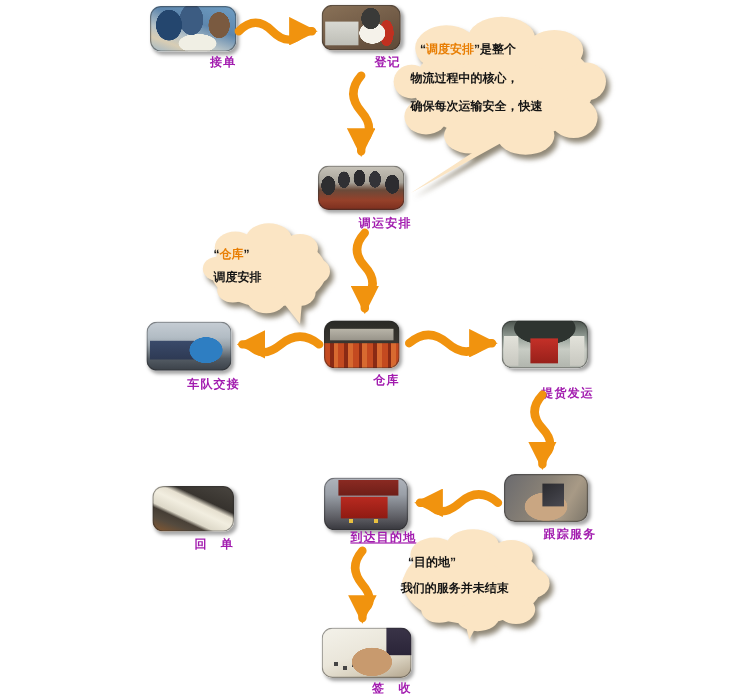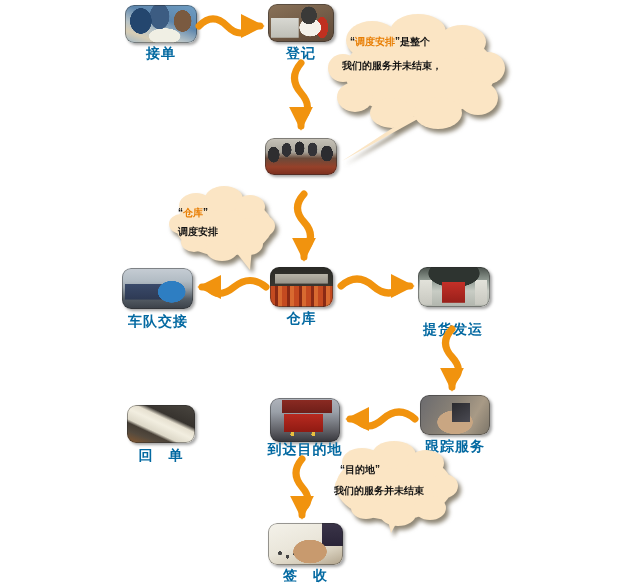--- a/index.html
+++ b/index.html
@@ -70,22 +70,22 @@
   .p-sign{left:268px;top:523px;width:75px;height:42px;
     background:
       radial-gradient(ellipse 17px 12px at 56% 68%, #c89a6e 97%, transparent 100%),
       radial-gradient(2px 2px at 16% 72%, #444 97%, transparent 100%),
       radial-gradient(2px 2px at 26% 80%, #444 97%, transparent 100%),
       radial-gradient(2px 2px at 36% 74%, #444 97%, transparent 100%),
       linear-gradient(#3a3448,#2a2438) no-repeat 100% 0 / 28% 55%,
       linear-gradient(160deg,#f4f2ea 0%,#eae6da 48%,#d8d0be 72%,#b0a28a 100%);}
   
   .label{
-    position:absolute;z-index:2;color:#0369a1;font-weight:bold;font-size:14px;
-    letter-spacing:1px;text-align:center;white-space:nowrap;
+    position:absolute;z-index:2;color:#a21caf;font-weight:bold;font-size:10px;
+    letter-spacing:1px;text-align:right;white-space:nowrap;
   }
   
   #overlay{position:absolute;left:0;top:0;z-index:3;pointer-events:none;}
   .arrow{fill:none;stroke:#f1930e;stroke-width:7;stroke-linecap:round;stroke-linejoin:round;}
   .cloud{fill:#fbe5c4;}
   .cloudg{filter:drop-shadow(3px 4px 2px rgba(125,115,95,.85));}
   
   .btext{position:absolute;z-index:4;color:#141414;font-weight:bold;font-size:10px;white-space:nowrap;}
   .hl{color:#e87e04;}
   #bubble1-text{left:342px;top:30px;line-height:24px;}
@@ -105,25 +105,26 @@
   <div class="photo p-fleet"></div>
   <div class="photo p-warehouse"></div>
   <div class="photo p-pickup"></div>
   <div class="photo p-tracking"></div>
   <div class="photo p-arrive"></div>
   <div class="photo p-receipt"></div>
   <div class="photo p-sign"></div>
 
   <div class="label" style="left:125px;width:72px;top:45px;">接单</div>
   <div class="label" style="left:268px;width:66px;top:45px;">登记</div>
+  <div class="label" style="left:259px;width:84px;top:179px;">调运安排</div>
   <div class="label" style="left:116px;width:84px;top:313px;">车队交接</div>
   <div class="label" style="left:270px;width:63px;top:310px;">仓库</div>
   <div class="label" style="left:411px;width:84px;top:321px;">提货发运</div>
   <div class="label" style="left:413px;width:84px;top:438px;">跟踪服务</div>
-  <div class="label" style="left:263px;width:84px;top:441px;">到达目的地</div>
+  <div class="label" style="left:263px;width:84px;top:441px;text-decoration:underline;">到达目的地</div>
   <div class="label" style="left:127px;width:68px;top:447px;">回　单</div>
   <div class="label" style="left:268px;width:75px;top:567px;">签　收</div>
 
   <svg id="overlay" width="622" height="583" viewBox="0 0 622 583">
     <defs>
       <marker id="ah" viewBox="0 0 10 10" refX="8" refY="5" markerWidth="3.4" markerHeight="3.4" orient="auto">
         <path d="M0,0 L10,5 L0,10 z" fill="#f1930e"></path>
       </marker>
     </defs>
 
@@ -172,21 +173,22 @@
       <ellipse class="cloud" cx="444" cy="486" rx="14" ry="12"></ellipse>
       <ellipse class="cloud" cx="430" cy="508" rx="16" ry="12"></ellipse>
       <ellipse class="cloud" cx="398" cy="514" rx="18" ry="12"></ellipse>
       <ellipse class="cloud" cx="366" cy="508" rx="15" ry="11"></ellipse>
       <ellipse class="cloud" cx="348" cy="486" rx="13" ry="11"></ellipse>
     </g>
   </svg>
 
   <div id="bubble1-text" class="btext">
     <div class="l1"><span>“</span><span class="hl">调度安排</span><span>”</span><span>是整个</span></div>
-    <div>我们的服务并未结束，</div>
+    <div>物流过程中的核心，</div>
+    <div>确保每次运输安全，快速</div>
   </div>
 
   <div id="bubble2-text" class="btext">
     <div><span>“</span><span class="hl">仓库</span><span>”</span></div>
     <div>调度安排</div>
   </div>
 
   <div id="bubble3-text" class="btext">
     <div class="l1">“目的地”</div>
     <div>我们的服务并未结束</div>

